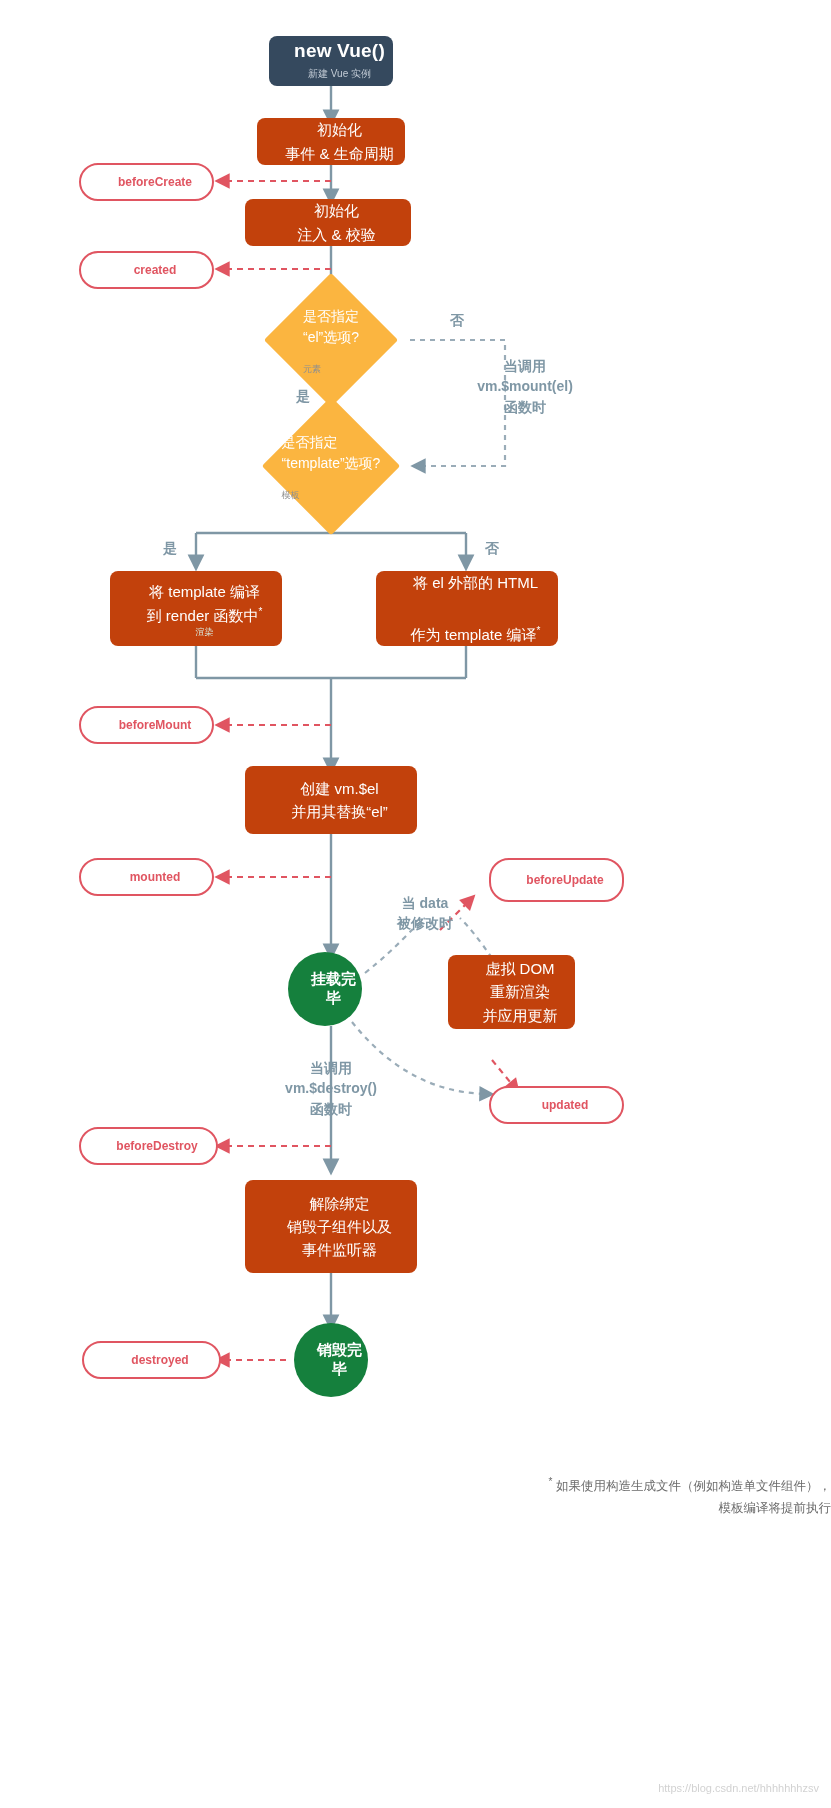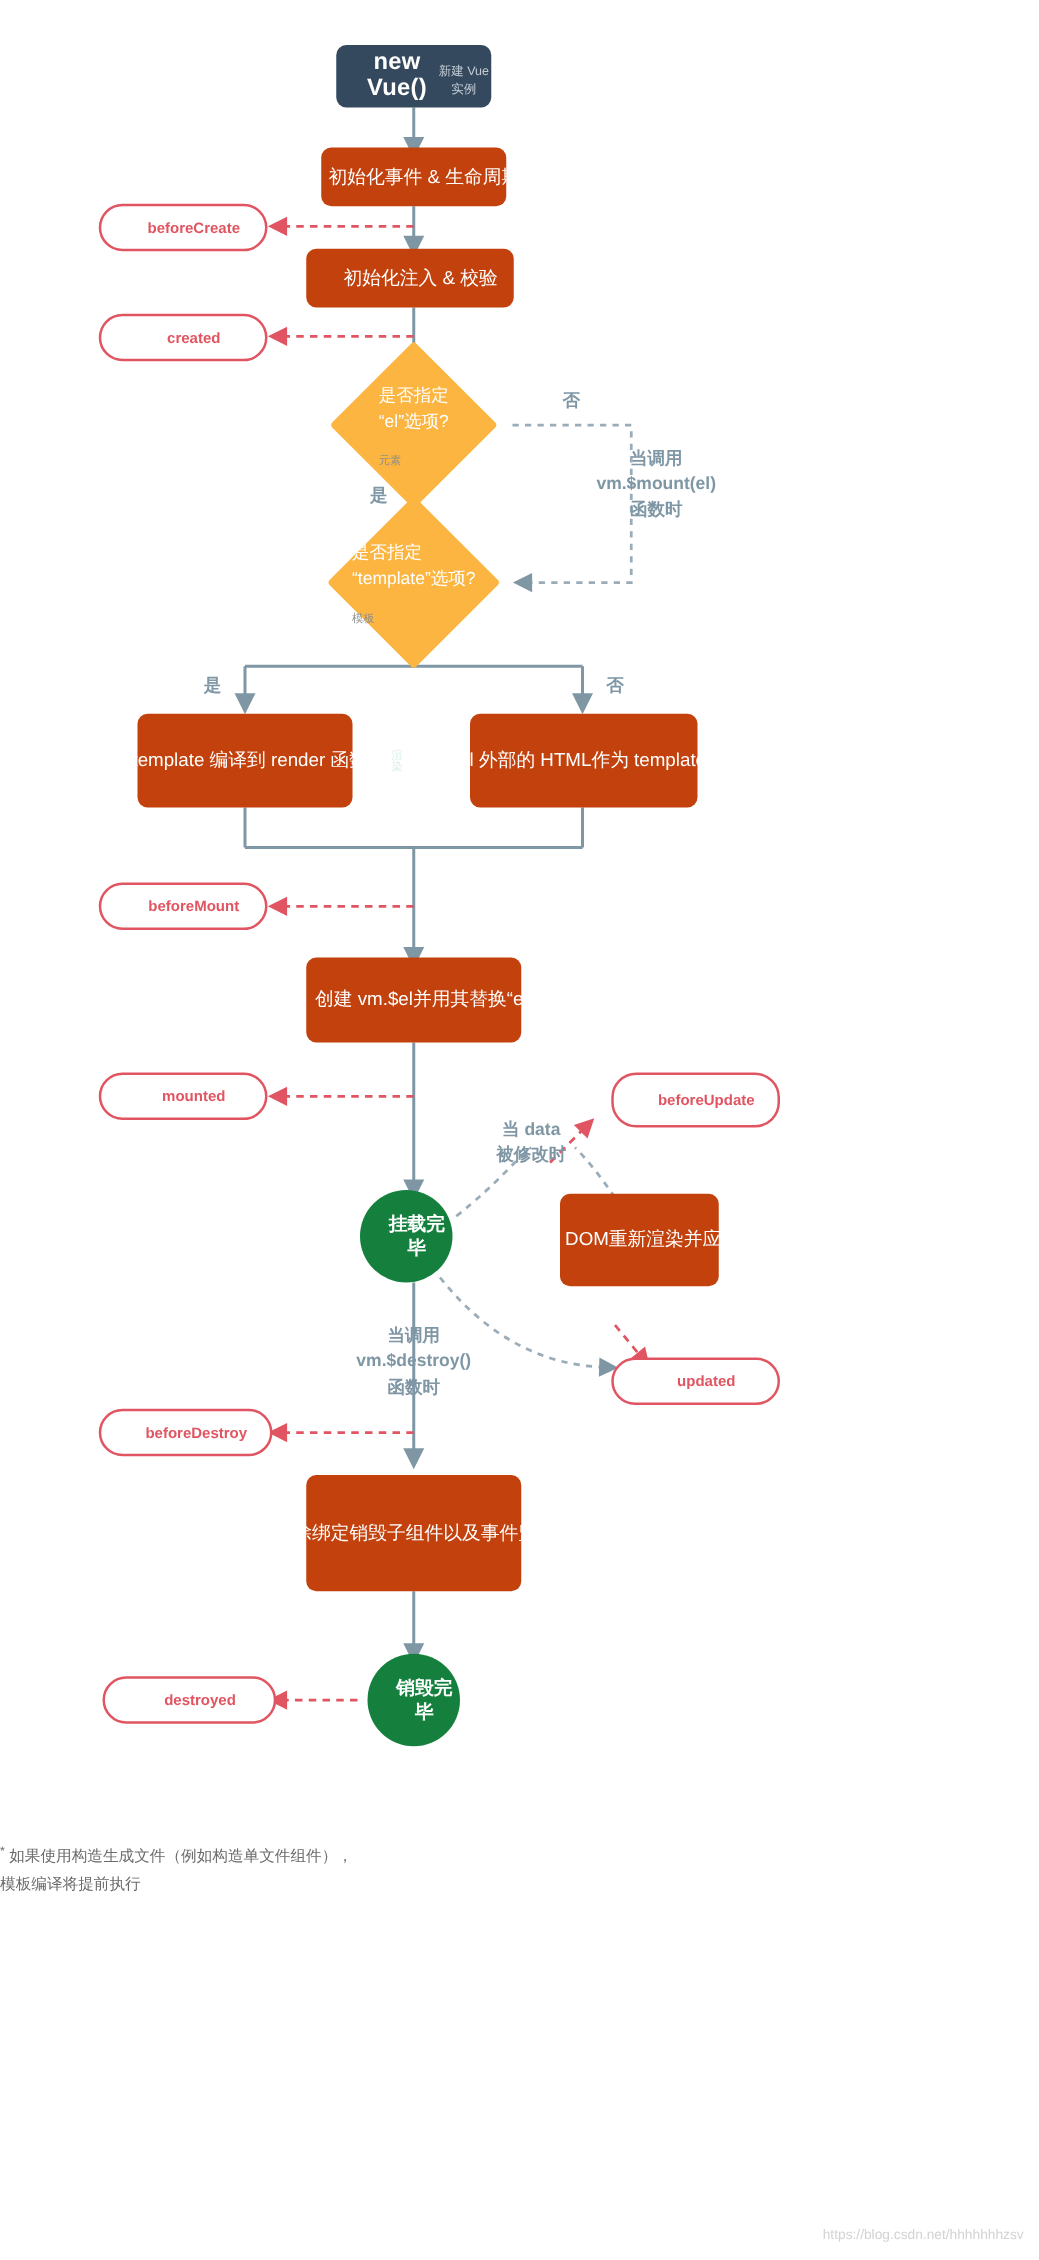--- a/index.html
+++ b/index.html
@@ -6,21 +6,21 @@
   body{
     width:831px;height:1808px;
     background:#ffffff;
     font-family:"Liberation Sans","DejaVu Sans",sans-serif;
     position:relative;
     overflow:hidden;
   }
   #stage{position:absolute;inset:0;}
   svg.wires{position:absolute;left:0;top:0;width:831px;height:1808px;pointer-events:none;}
 
-  .node{position:absolute;box-sizing:border-box;display:flex;flex-direction:row;
+  .node{position:absolute;box-sizing:border-box;display:flex;flex-direction:column;
         align-items:center;justify-content:center;text-align:center;padding-left:17px;}
 
   
   .n-dark{
     background:#35495e;color:#ffffff;border-radius:8px;
   }
   .n-dark .t1{font-size:19px;font-weight:bold;letter-spacing:.2px;line-height:1.1;}
   .n-dark .t2{font-size:10px;color:#c3ccd6;margin-top:5px;font-weight:normal;}
 
   
@@ -46,21 +46,21 @@
 
   
   .n-circle{
     background:#15803d;border-radius:50%;color:#ffffff;
     font-weight:bold;font-size:15px;text-align:center;
   }
 
   .lbl{position:absolute;color:#7f97a5;font-size:14px;font-weight:bold;
        text-align:center;white-space:nowrap;line-height:1.45;}
 
-  .footnote{position:absolute;left:0;width:831px;text-align:left;
+  .footnote{position:absolute;left:0;width:831px;text-align:right;
        color:#6b6b6b;font-size:12.5px;line-height:1.75;}
   .footnote .star{font-size:10px;vertical-align:super;}
 
   .watermark{position:absolute;color:#d2d2d2;font-size:11px;}
 </style>
 </head>
 <body>
 
 <div id="stage">
 
@@ -188,21 +188,21 @@
   <div class="lbl" style="left:472px;top:538px;width:40px;">否</div>
 
   <div class="node n-green" style="left:110px;top:571px;width:172px;height:75px;">
     <div class="ln">将 template 编译</div>
     <div class="ln">
       <span>到 render 函数中</span><span class="sup">*</span>
     </div>
     <div class="sub">渲染</div>
   </div>
 
-  <div class="node n-green" style="left:376px;top:571px;width:182px;height:75px;">
+  <div class="node n-green" style="left:376px;top:571px;width:182px;height:75px;justify-content:space-between;">
     <div class="ln">将 el 外部的 HTML</div>
     <div class="ln">
       <span>作为 template 编译</span><span class="sup">*</span>
     </div>
   </div>
 
   <div class="node n-pill" style="left:79px;top:706px;width:135px;height:38px;">
     <span>beforeMount</span>
   </div>
 

